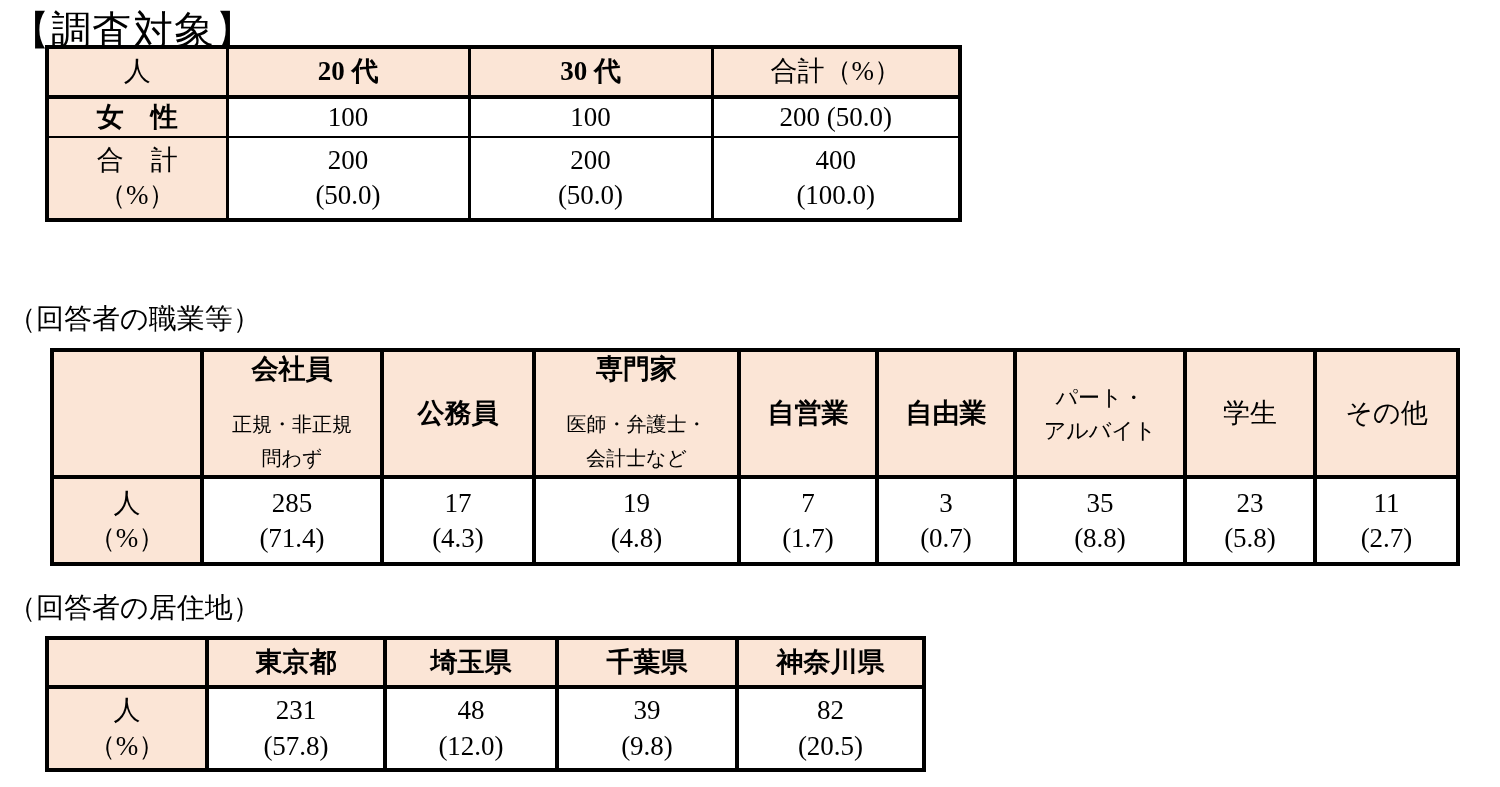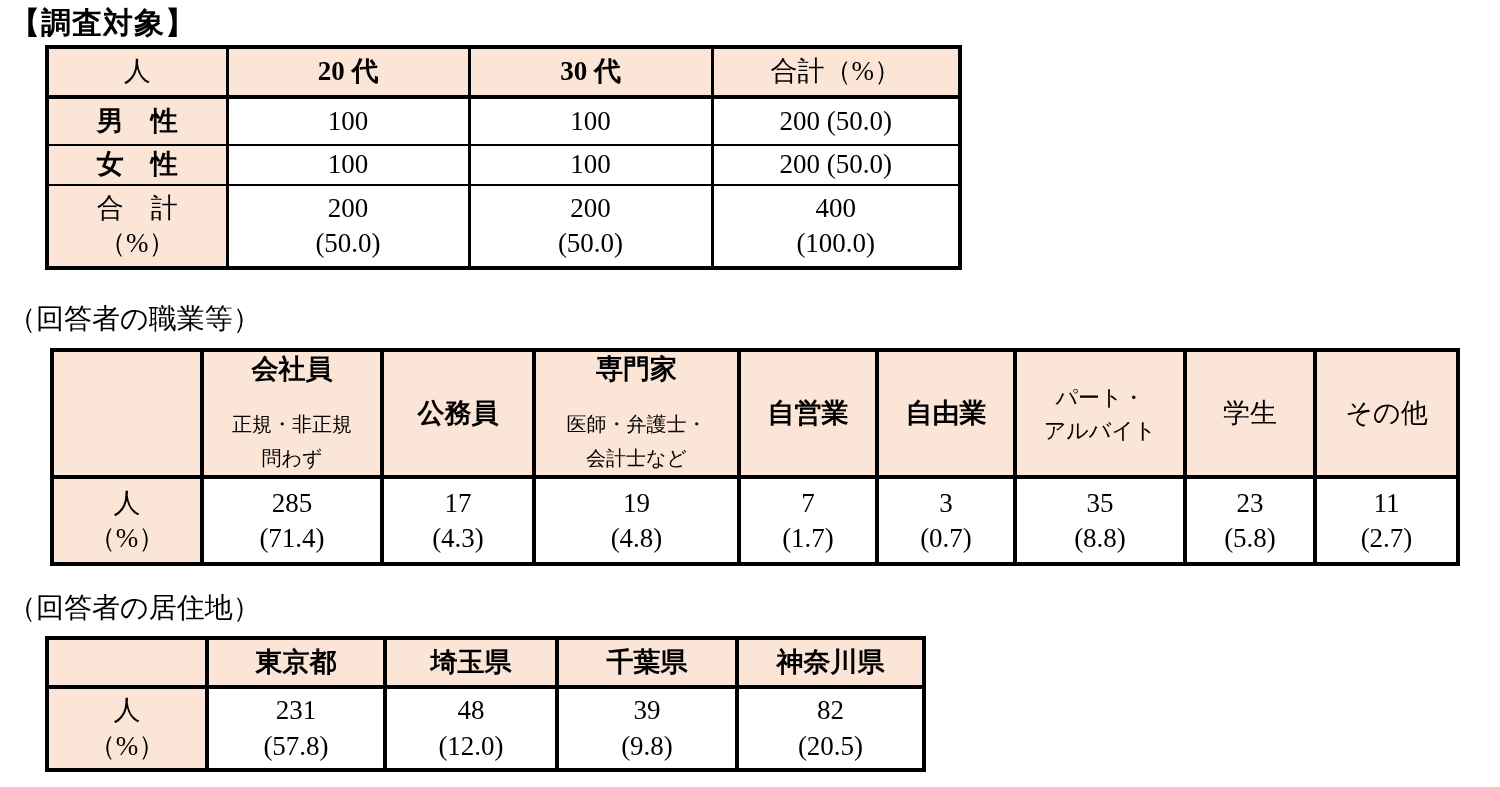--- a/index.html
+++ b/index.html
@@ -10,22 +10,22 @@
   }
   .page {
     position: relative;
     width: 1500px; height: 787px;
     font-family: "Liberation Serif", "DejaVu Serif", serif;
     color: var(--ink);
     overflow: hidden;
   }
   .doc-title {
     position: absolute;
-    font-size: 30px;
-    font-weight: bold;
+    font-size: 40px;
+    font-weight: normal;
     letter-spacing: 1px;
     white-space: nowrap;
   }
   .section-title {
     position: absolute;
     font-size: 28px;
     font-weight: normal;
     white-space: nowrap;
   }
   table {
@@ -105,26 +105,20 @@
     </colgroup>
     <thead>
       <tr class="r-head">
         <th class="peach">人</th>
         <th class="peach bold">20 代</th>
         <th class="peach bold">30 代</th>
         <th class="peach">合計（%）</th>
       </tr>
     </thead>
     <tbody>
-      <tr class="r1">
-        <th class="peach bold">男　性</th>
-        <td>100</td>
-        <td>100</td>
-        <td>200 (50.0)</td>
-      </tr>
       <tr class="r2">
         <th class="peach bold">女　性</th>
         <td>100</td>
         <td>100</td>
         <td>200 (50.0)</td>
       </tr>
       <tr class="r3">
         <th class="peach ml">合　計
 （%）</th>
         <td class="ml">200

